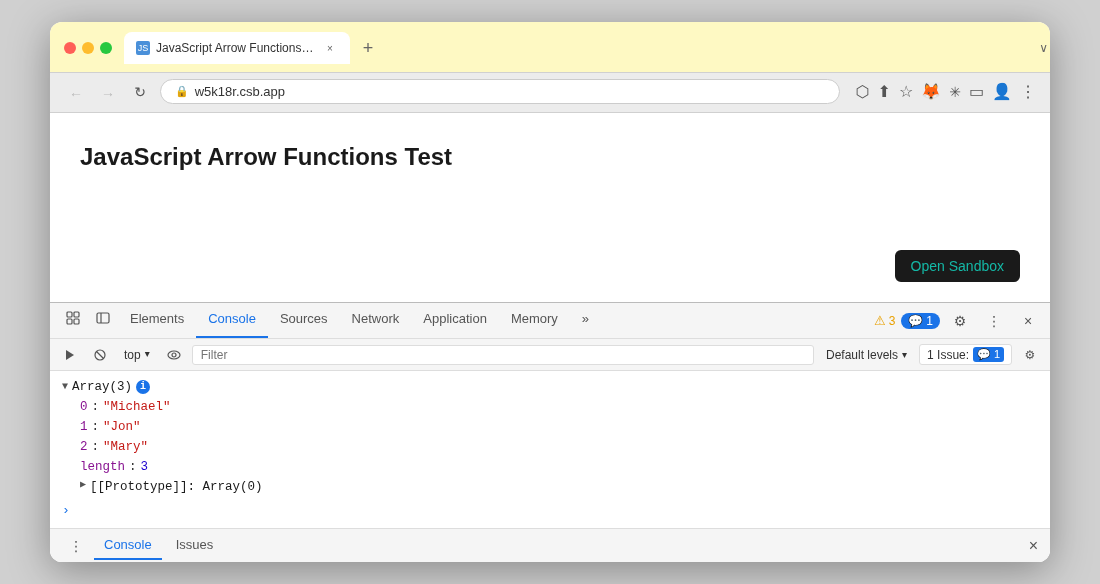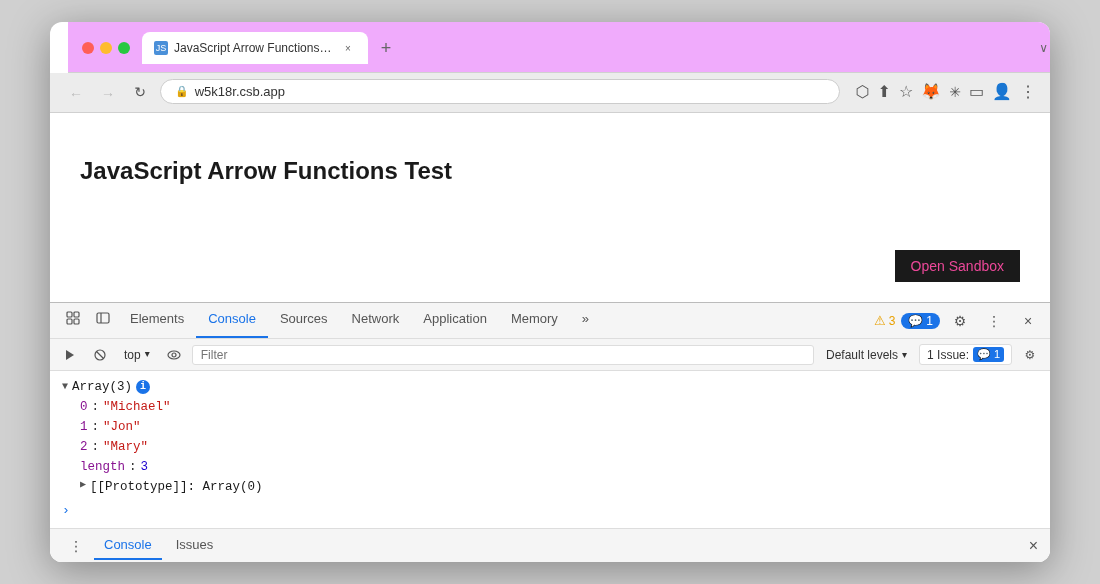--- a/index.html
+++ b/index.html
@@ -16,26 +16,25 @@
       height: 540px;
       background: #fff;
       border-radius: 12px;
       box-shadow: 0 8px 40px rgba(0,0,0,0.35);
       overflow: hidden;
       display: flex;
       flex-direction: column;
     }
     
     .title-bar {
-      background: #f0abfc;
+      background: #fef9c3;
       padding: 10px 2px 0 14px;
       display: flex;
       flex-direction: column;
       border-bottom: 1px solid #d0d0d0;
-      margin-left: 18px;
     }
     .title-bar-top {
       display: flex;
       align-items: center;
       margin-bottom: 8px;
     }
     .traffic-lights {
       display: flex;
       gap: 6px;
       margin-right: 12px;
@@ -147,36 +146,36 @@
       font-size: 16px;
       color: #555;
       cursor: pointer;
       display: flex;
       align-items: center;
     }
     
     .page-content {
       flex: 1;
       background: #fff;
-      padding: 44px 30px 20px 30px;
+      padding: 30px 30px 20px 30px;
       position: relative;
     }
     .page-title {
       font-size: 24px;
       font-weight: 700;
       color: #1a1a1a;
     }
     .open-sandbox-btn {
       position: absolute;
       right: 30px;
       bottom: 20px;
       background: #1a1a1a;
-      color: #ec4899;
+      color: #14b8a6;
       border: none;
-      border-radius: 0;
+      border-radius: 6px;
       padding: 8px 16px;
       font-size: 14px;
       cursor: pointer;
     }
     
     .devtools {
       height: 260px;
       border-top: 1px solid #bbb;
       background: #fff;
       display: flex;

